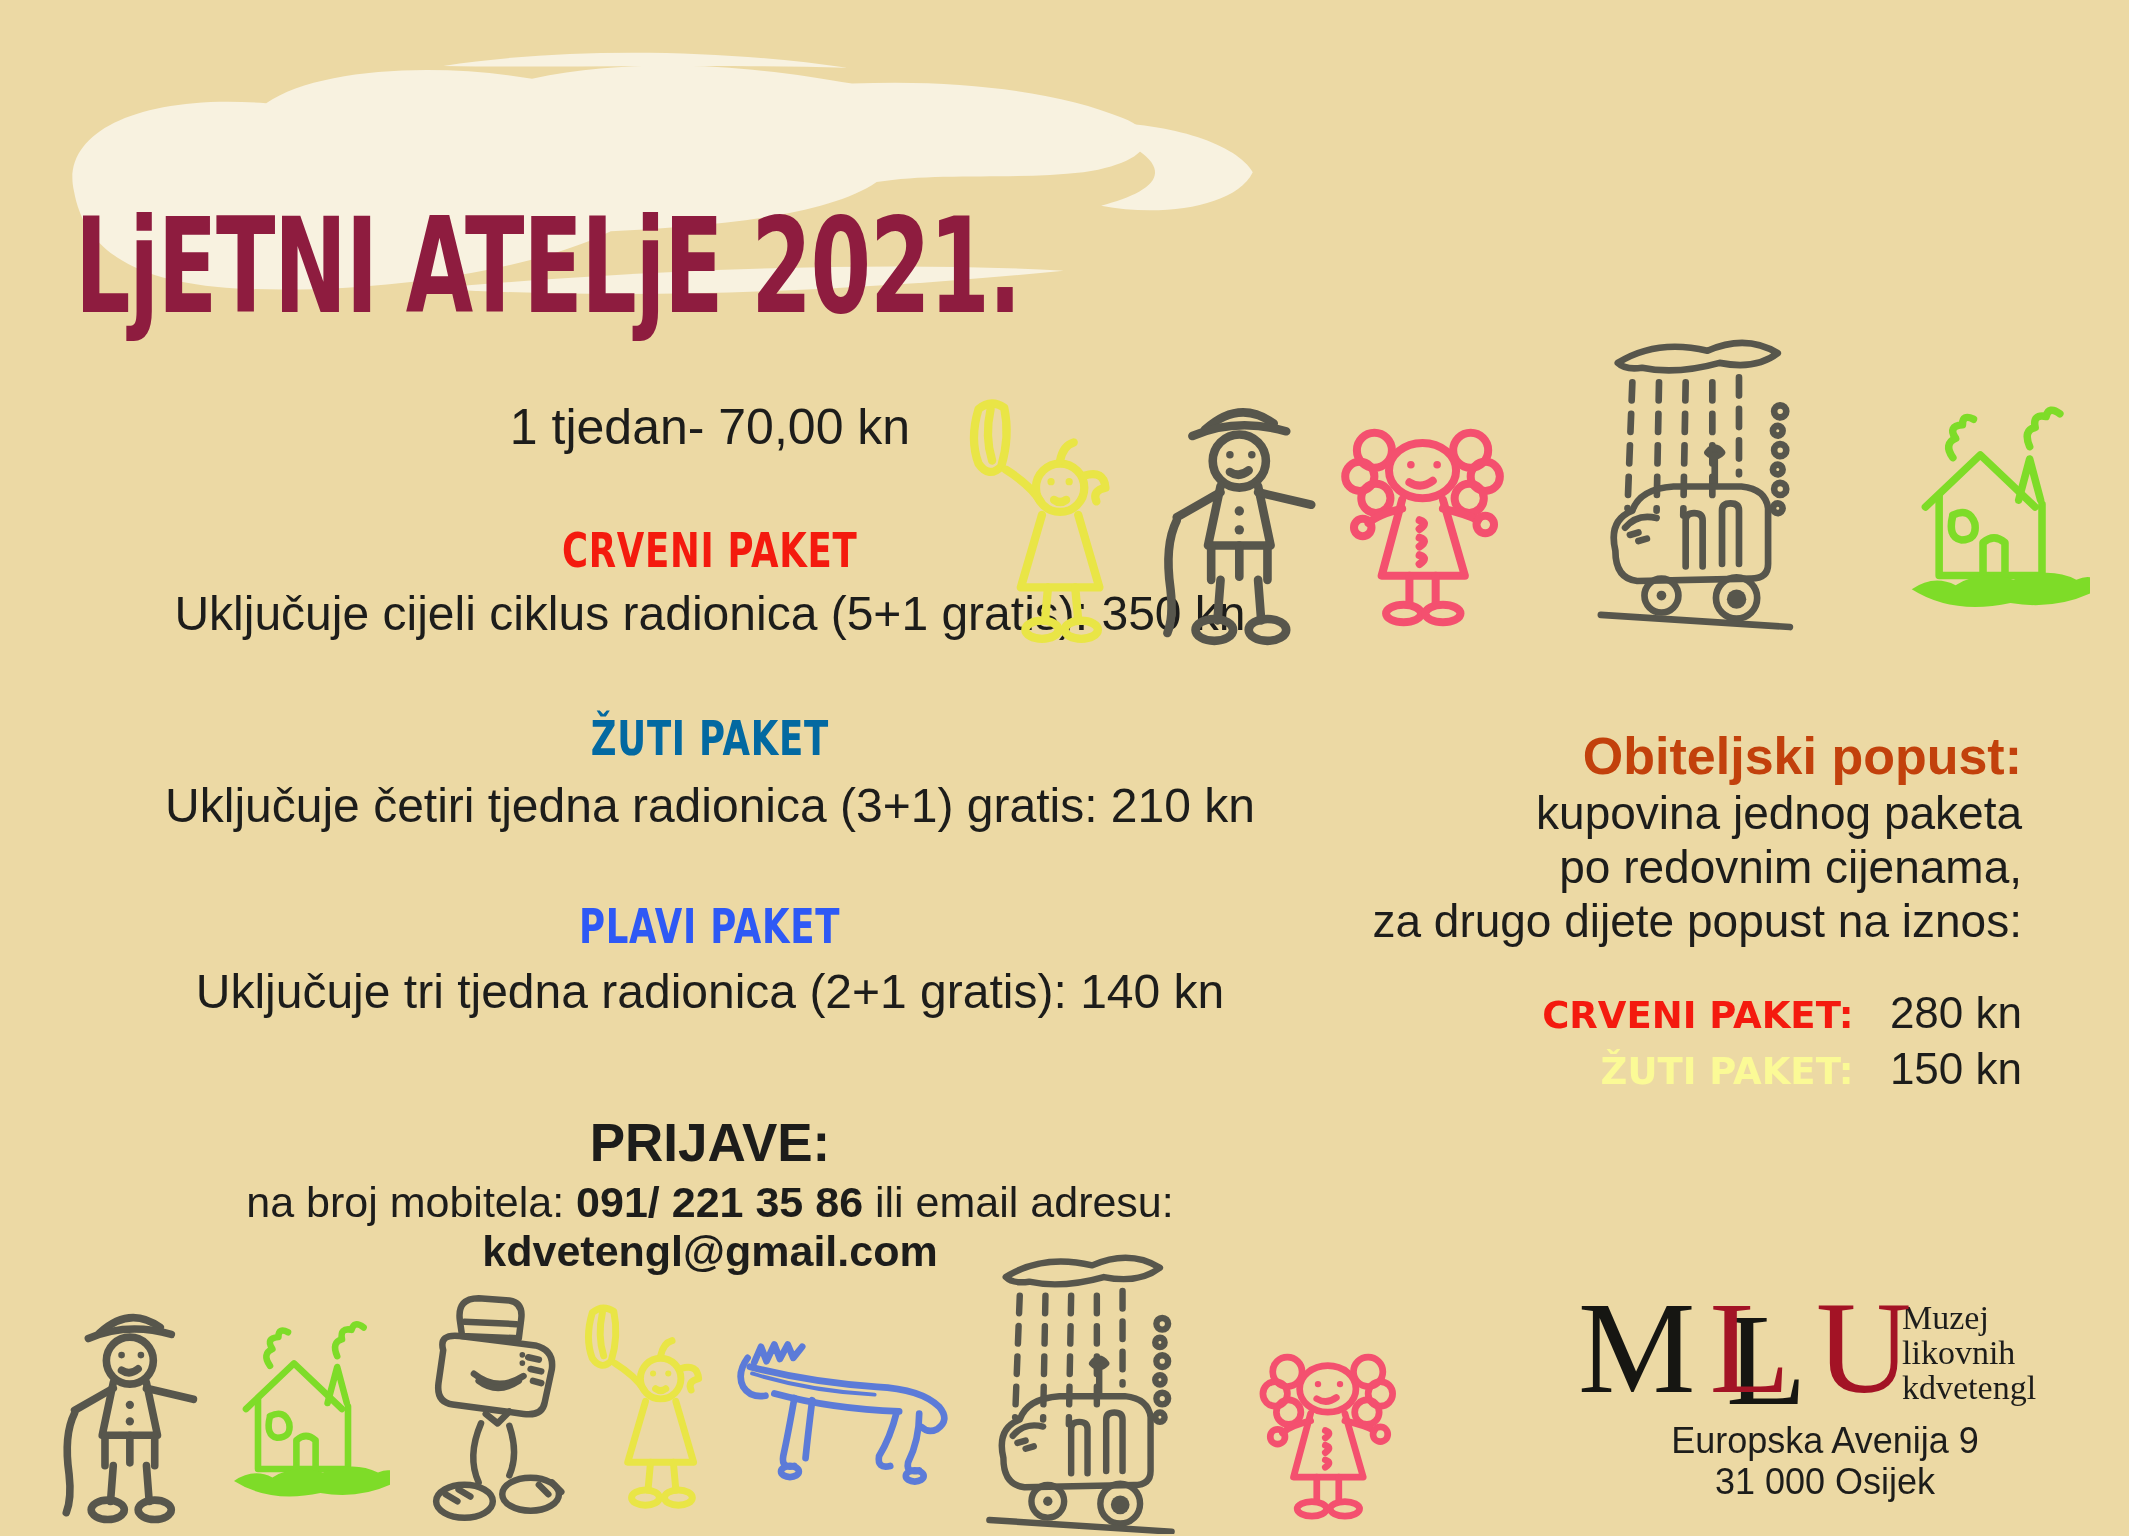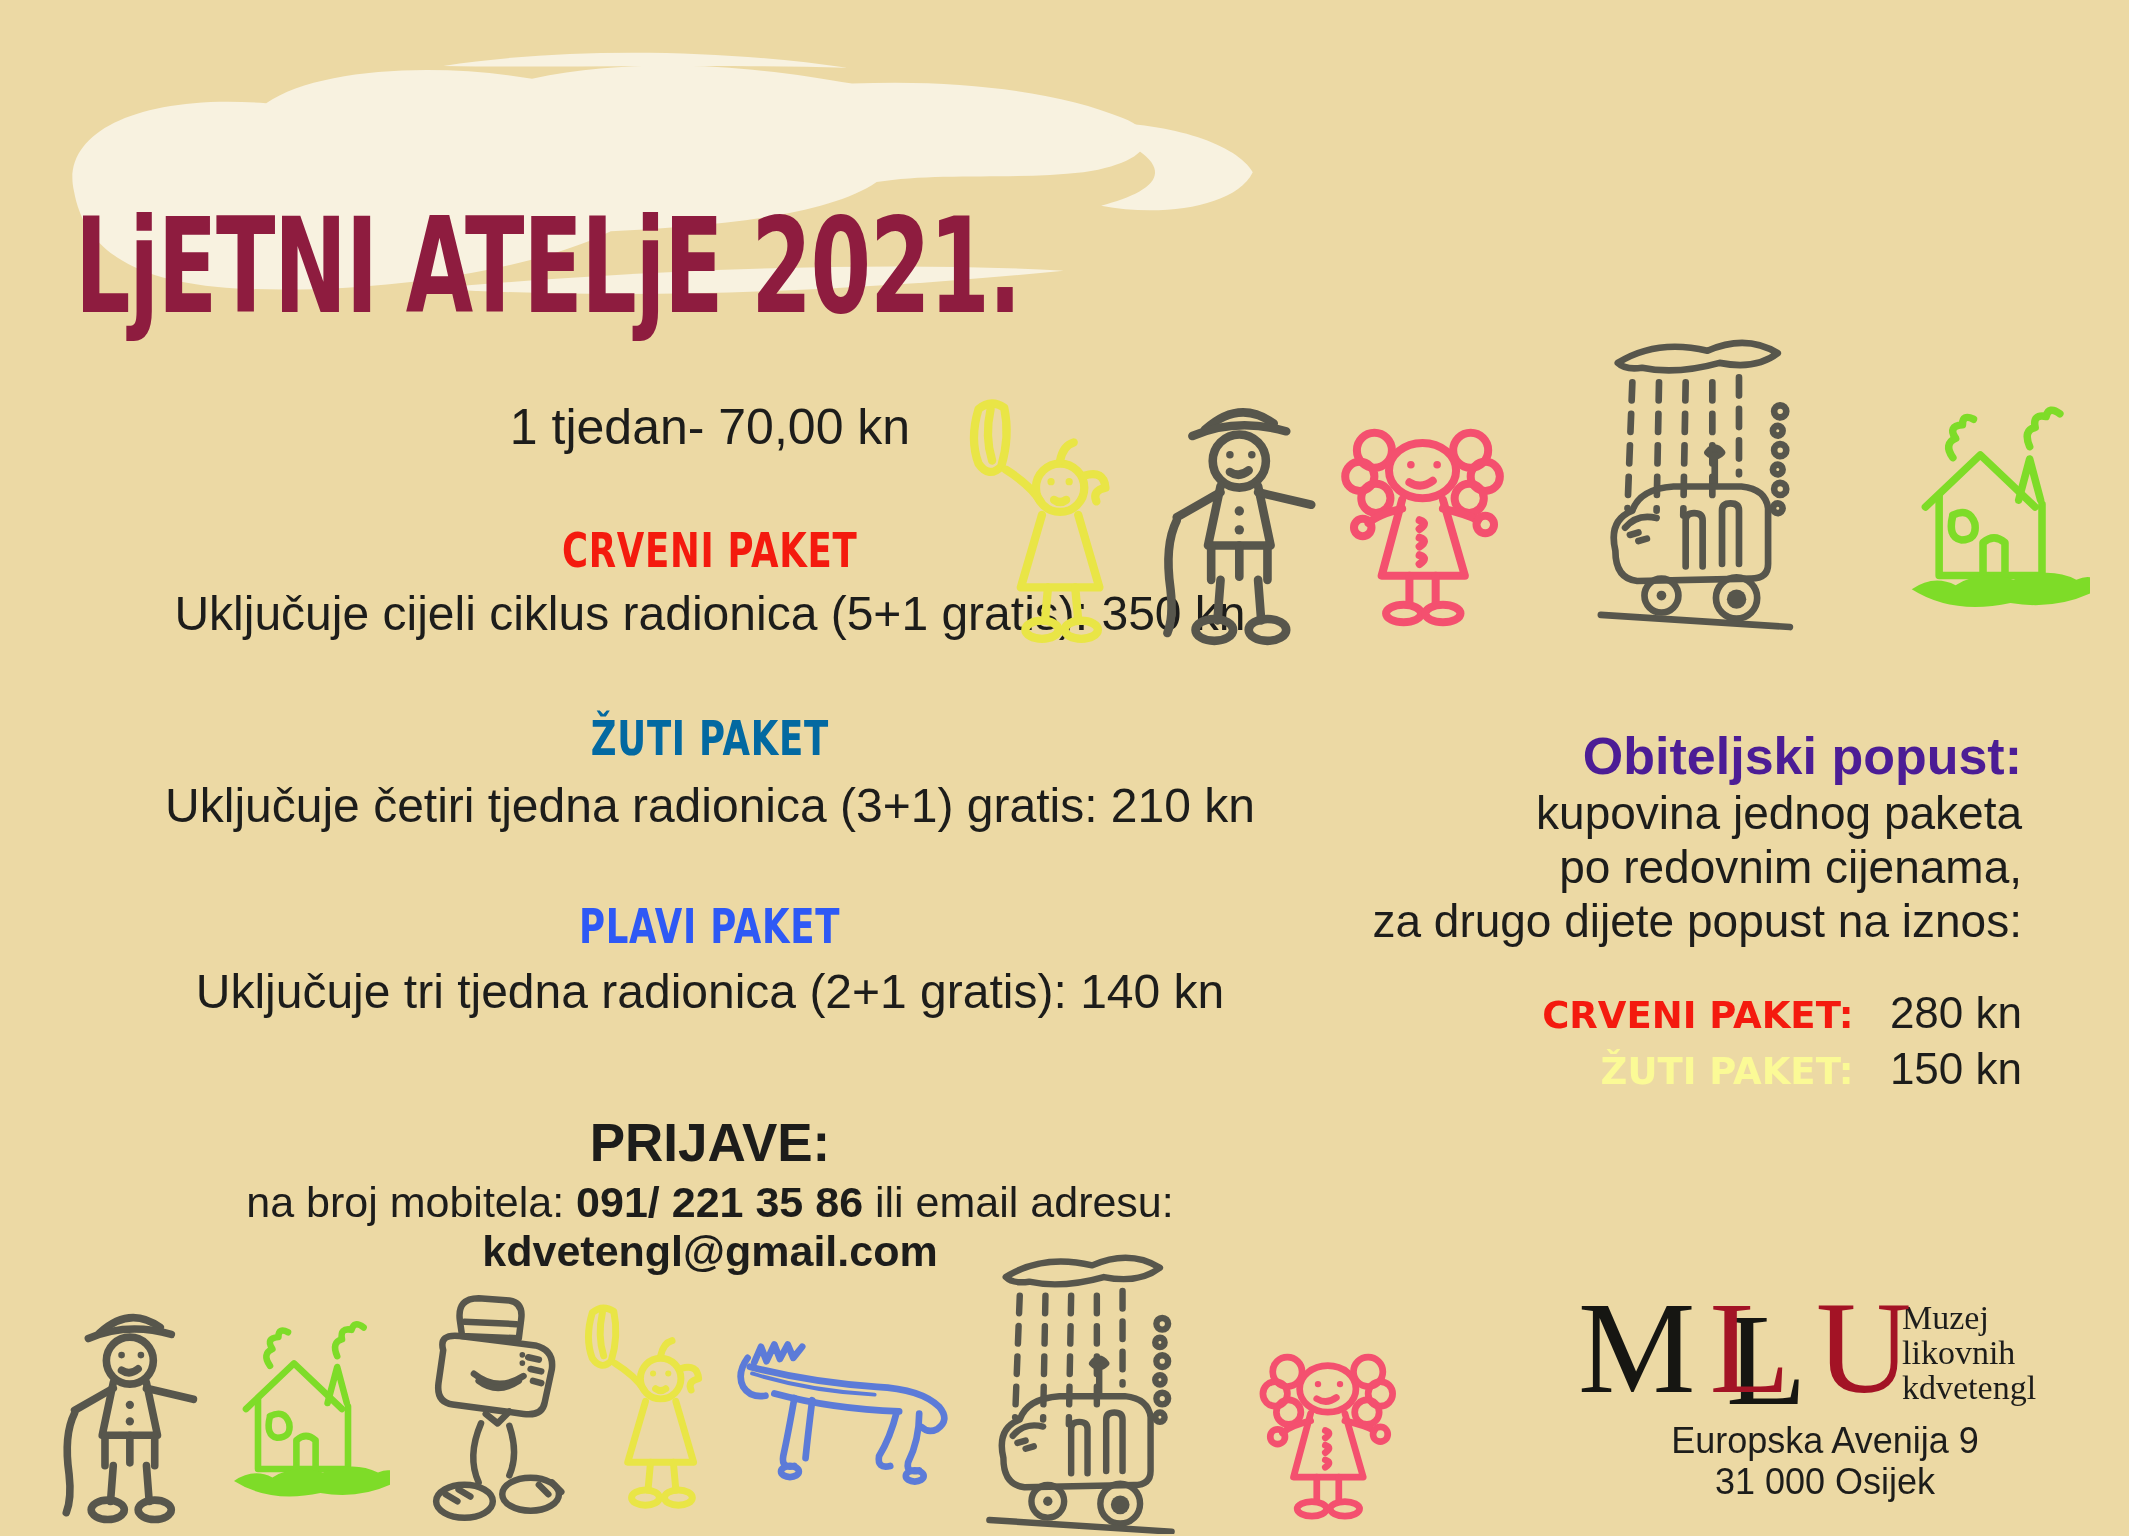--- a/index.html
+++ b/index.html
@@ -204,21 +204,21 @@
 
 <div class="abs left-col pkg-head" style="top: 710px; color: #0369a1;"><span>ŽUTI PAKET</span></div>
 <div class="abs left-col pkg-desc" style="top:778px">Uključuje četiri tjedna radionica (3+1) gratis: 210 kn</div>
 
 <div class="abs left-col pkg-head" style="top: 898px; color: rgb(46, 89, 245);"><span>PLAVI PAKET</span></div>
 <div class="abs left-col pkg-desc" style="top:964px">Uključuje tri tjedna radionica (2+1 gratis): 140 kn</div>
 
 <div class="abs left-col prijave">PRIJAVE:</div>
 <div class="abs left-col contact"><span>na broj mobitela: </span><b>091/ 221 35 86</b><span> ili email adresu: </span><b>kdvetengl@gmail.com</b></div>
 
-<div class="abs right-col fam-head" style="color: #4c1d95;">Obiteljski popust:</div>
+<div class="abs right-col fam-head" style="color: #c2410c;">Obiteljski popust:</div>
 <div class="abs right-col fam-lines">
   <div>kupovina jednog paketa</div>
   <div>po redovnim cijenama,</div>
   <div>za drugo dijete popust na iznos:</div>
 </div>
 <div class="abs right-col price-rows">
   <div><span class="price-label" style="color: rgb(244, 26, 14);">CRVENI PAKET:</span>&nbsp;<span class="price-value">280 kn</span></div>
   <div><span class="price-label" style="color: rgb(251, 250, 150);">ŽUTI PAKET:</span>&nbsp;<span class="price-value">150 kn</span></div>
 </div>
 

